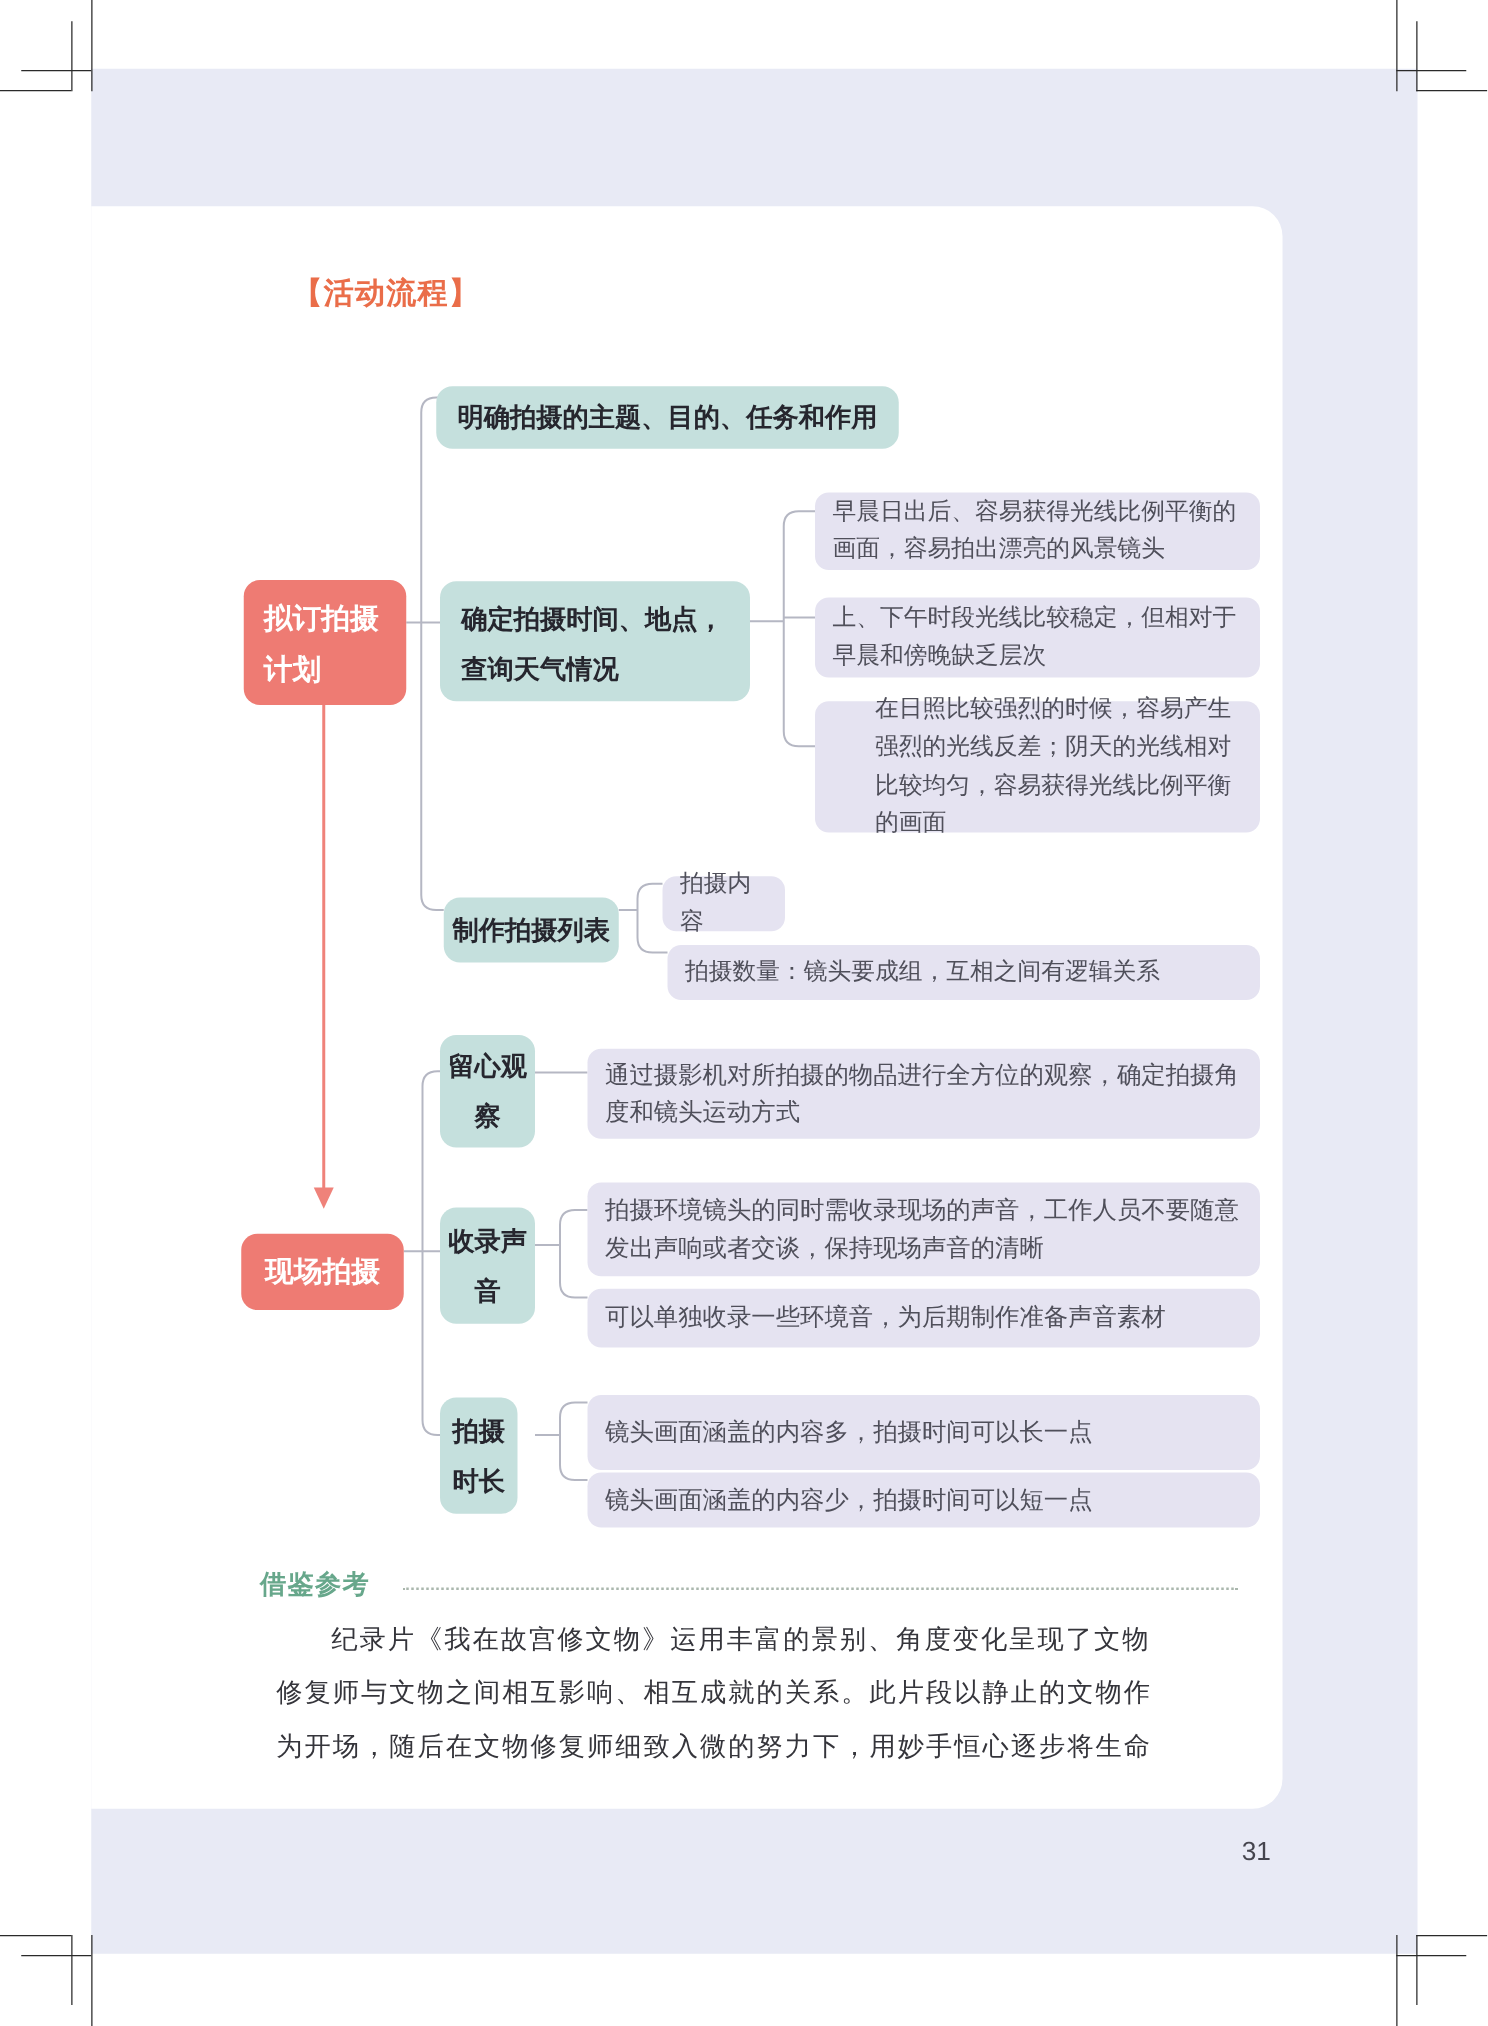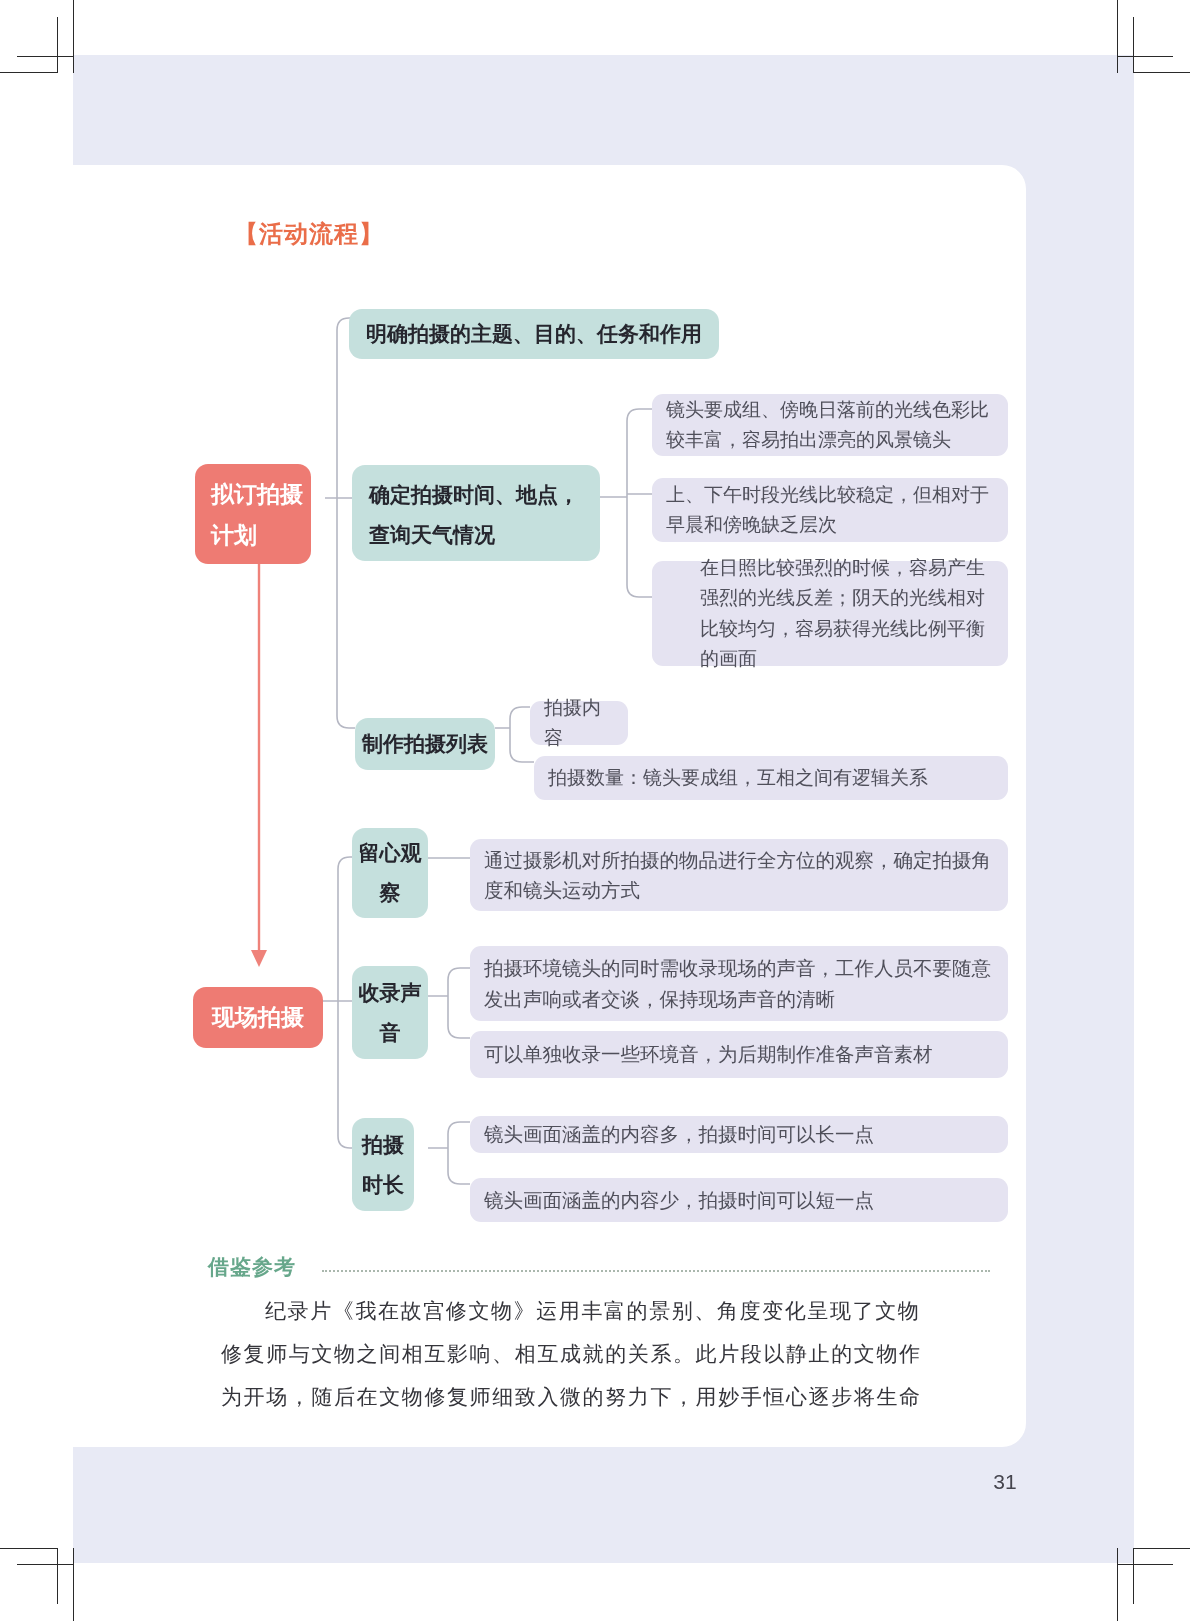--- a/index.html
+++ b/index.html
@@ -85,21 +85,21 @@
 
       <path d="M428 1148 H448 M448 1148 V1134 Q448 1122 460 1122 H470 M448 1148 V1172 Q448 1184 460 1184 H470"></path>
     </g>
 
     <g>
       <path d="M259 550 V951" stroke="#ef827a" stroke-width="2.4" fill="none"></path>
       <polygon points="251,950 267,950 259,967" fill="#ef827a"></polygon>
     </g>
   </svg>
 
-  <div class="node stage" style="left:195px;top:448px;width:116px;height:100px;padding:10px 0 0 16px;line-height:41px;">
+  <div class="node stage" style="left:195px;top:448px;width:130px;height:100px;padding:10px 0 0 16px;line-height:41px;">
     <span>拟订拍摄计划</span>
   </div>
   <div class="node stage center" style="left:193px;top:971px;width:130px;height:61px;">
     <span>现场拍摄</span>
   </div>
 
   <div class="node branch center" style="left:349px;top:293px;width:370px;height:50px;">
     <span>明确拍摄的主题、目的、任务和作用</span>
   </div>
   <div class="node branch" style="left:352px;top:449px;width:248px;height:96px;padding:10px 16px 0 17px;line-height:40px;">
@@ -112,21 +112,21 @@
     <span>留心观察</span>
   </div>
   <div class="node branch center" style="left:352px;top:950px;width:76px;height:93px;line-height:40px;">
     <span>收录声音</span>
   </div>
   <div class="node branch center" style="left:352px;top:1102px;width:62px;height:93px;line-height:40px;">
     <span>拍摄时长</span>
   </div>
 
   <div class="node note" style="left:652px;top:378px;width:356px;height:62px;">
-    <span>镜头要成组、傍晚日落前的光线色彩比较丰富，容易拍出漂亮的风景镜头</span>
+    <span>早晨日出后、容易获得光线比例平衡的画面，容易拍出漂亮的风景镜头</span>
   </div>
   <div class="node note" style="left:652px;top:462px;width:356px;height:64px;">
     <span>上、下午时段光线比较稳定，但相对于早晨和傍晚缺乏层次</span>
   </div>
   <div class="node note" style="left:652px;top:545px;width:356px;height:105px;padding-left:48px;">
     <span>在日照比较强烈的时候，容易产生强烈的光线反差；阴天的光线相对比较均匀，容易获得光线比例平衡的画面</span>
   </div>
   <div class="node note" style="left:530px;top:685px;width:98px;height:44px;">
     <span>拍摄内容</span>
   </div>
@@ -135,21 +135,21 @@
   </div>
   <div class="node note" style="left:470px;top:823px;width:538px;height:72px;font-size:19.5px;">
     <span>通过摄影机对所拍摄的物品进行全方位的观察，确定拍摄角度和镜头运动方式</span>
   </div>
   <div class="node note" style="left:470px;top:930px;width:538px;height:75px;font-size:19.5px;">
     <span>拍摄环境镜头的同时需收录现场的声音，工作人员不要随意发出声响或者交谈，保持现场声音的清晰</span>
   </div>
   <div class="node note" style="left:470px;top:1015px;width:538px;height:47px;font-size:19.5px;">
     <span>可以单独收录一些环境音，为后期制作准备声音素材</span>
   </div>
-  <div class="node note" style="left:470px;top:1100px;width:538px;height:37px;font-size:19.5px;">
+  <div class="node note" style="left:470px;top:1100px;width:538px;height:60px;font-size:19.5px;">
     <span>镜头画面涵盖的内容多，拍摄时间可以长一点</span>
   </div>
   <div class="node note" style="left:470px;top:1162px;width:538px;height:44px;font-size:19.5px;">
     <span>镜头画面涵盖的内容少，拍摄时间可以短一点</span>
   </div>
 
   <div class="ref-heading">借鉴参考</div>
   <div class="ref-dots"></div>
   <div class="para-line" style="top:1297px;padding-left:44px;">纪录片《我在故宫修文物》运用丰富的景别、角度变化呈现了文物</div>
   <div class="para-line" style="top:1340px;">修复师与文物之间相互影响、相互成就的关系。此片段以静止的文物作</div>

